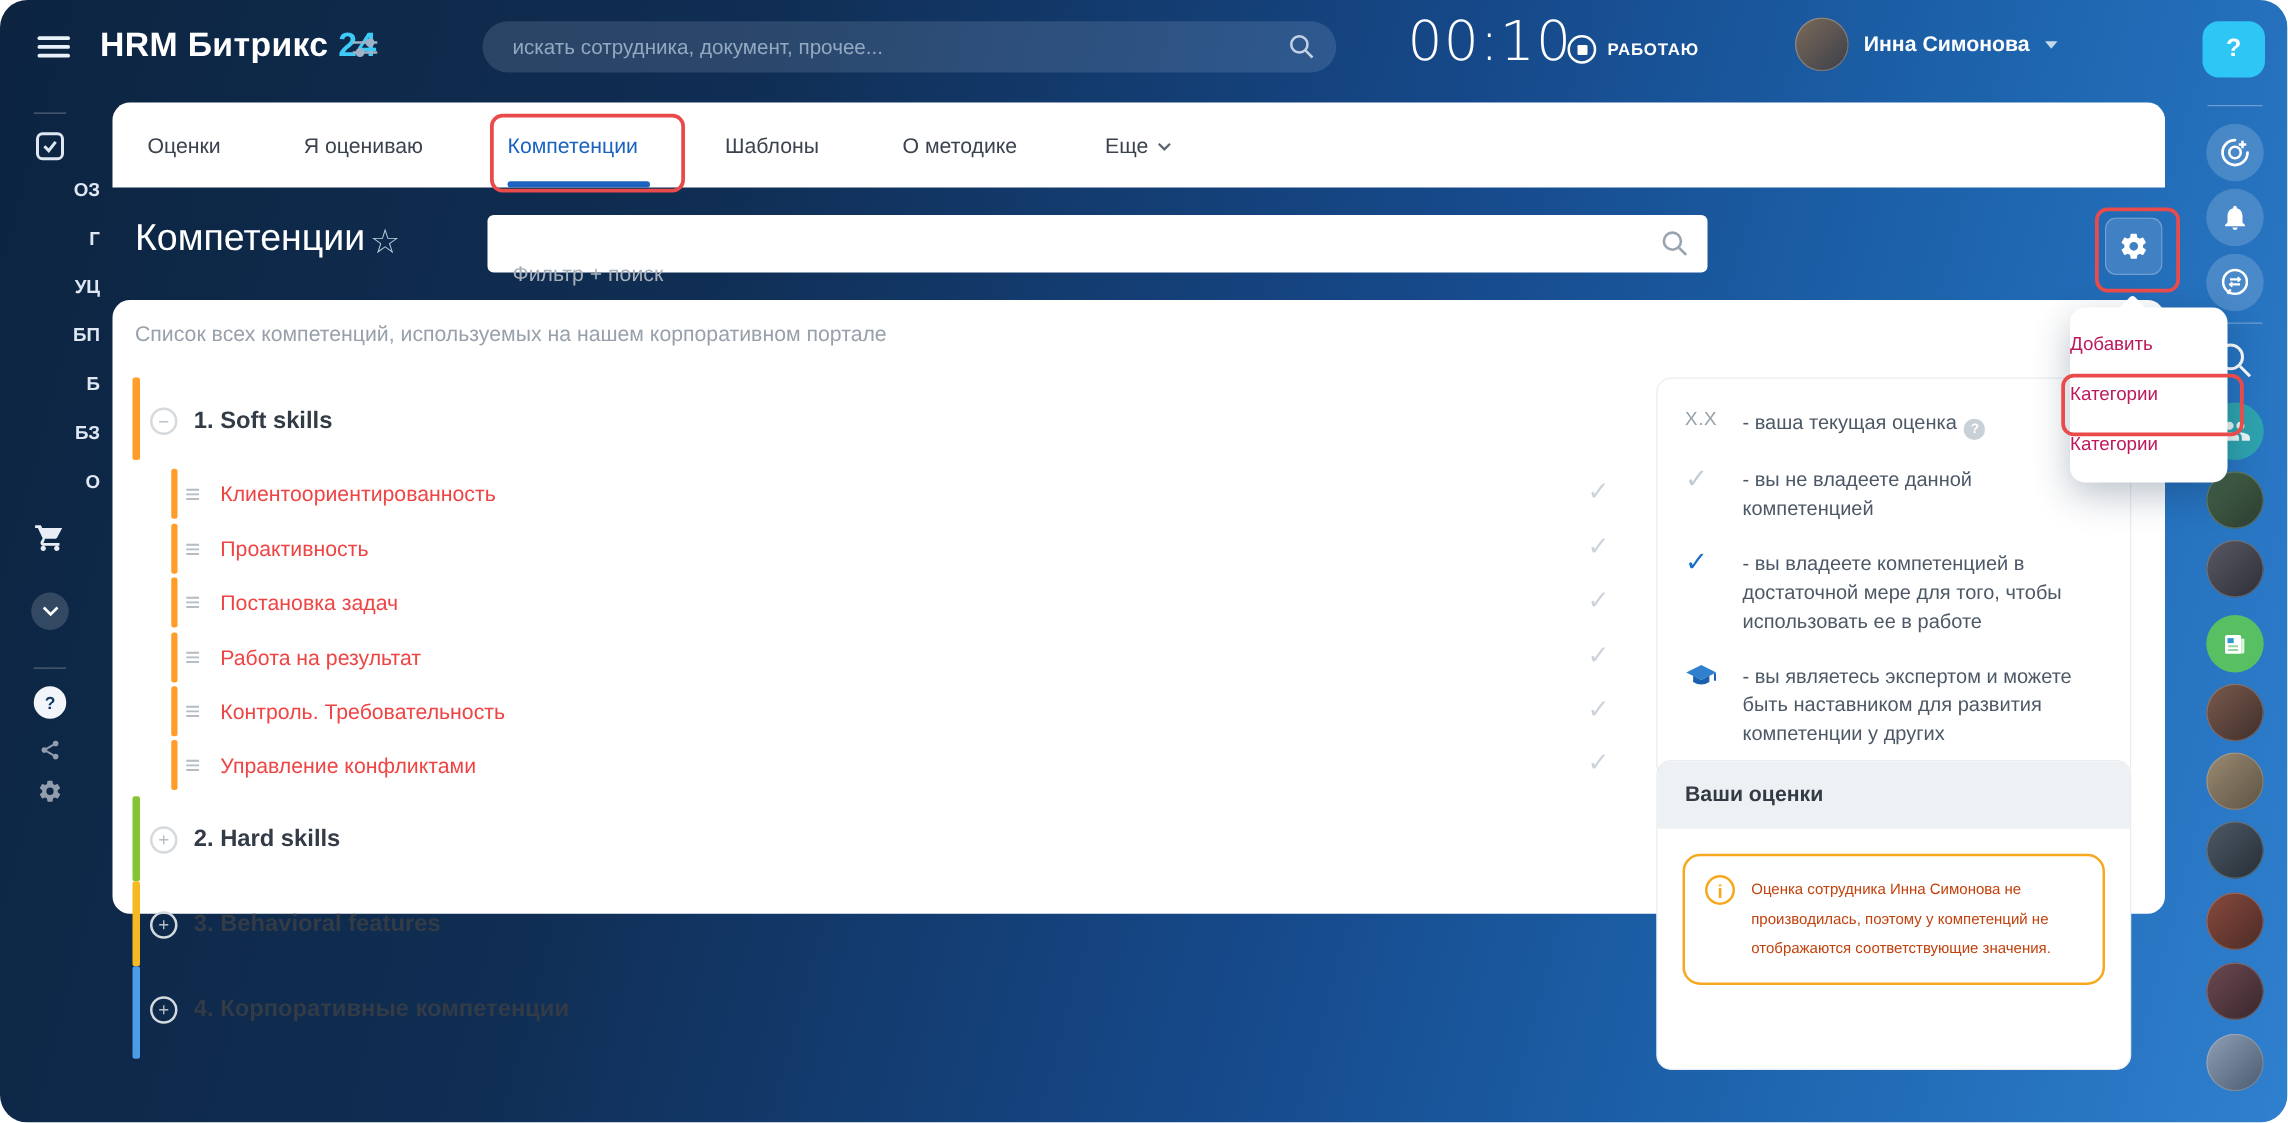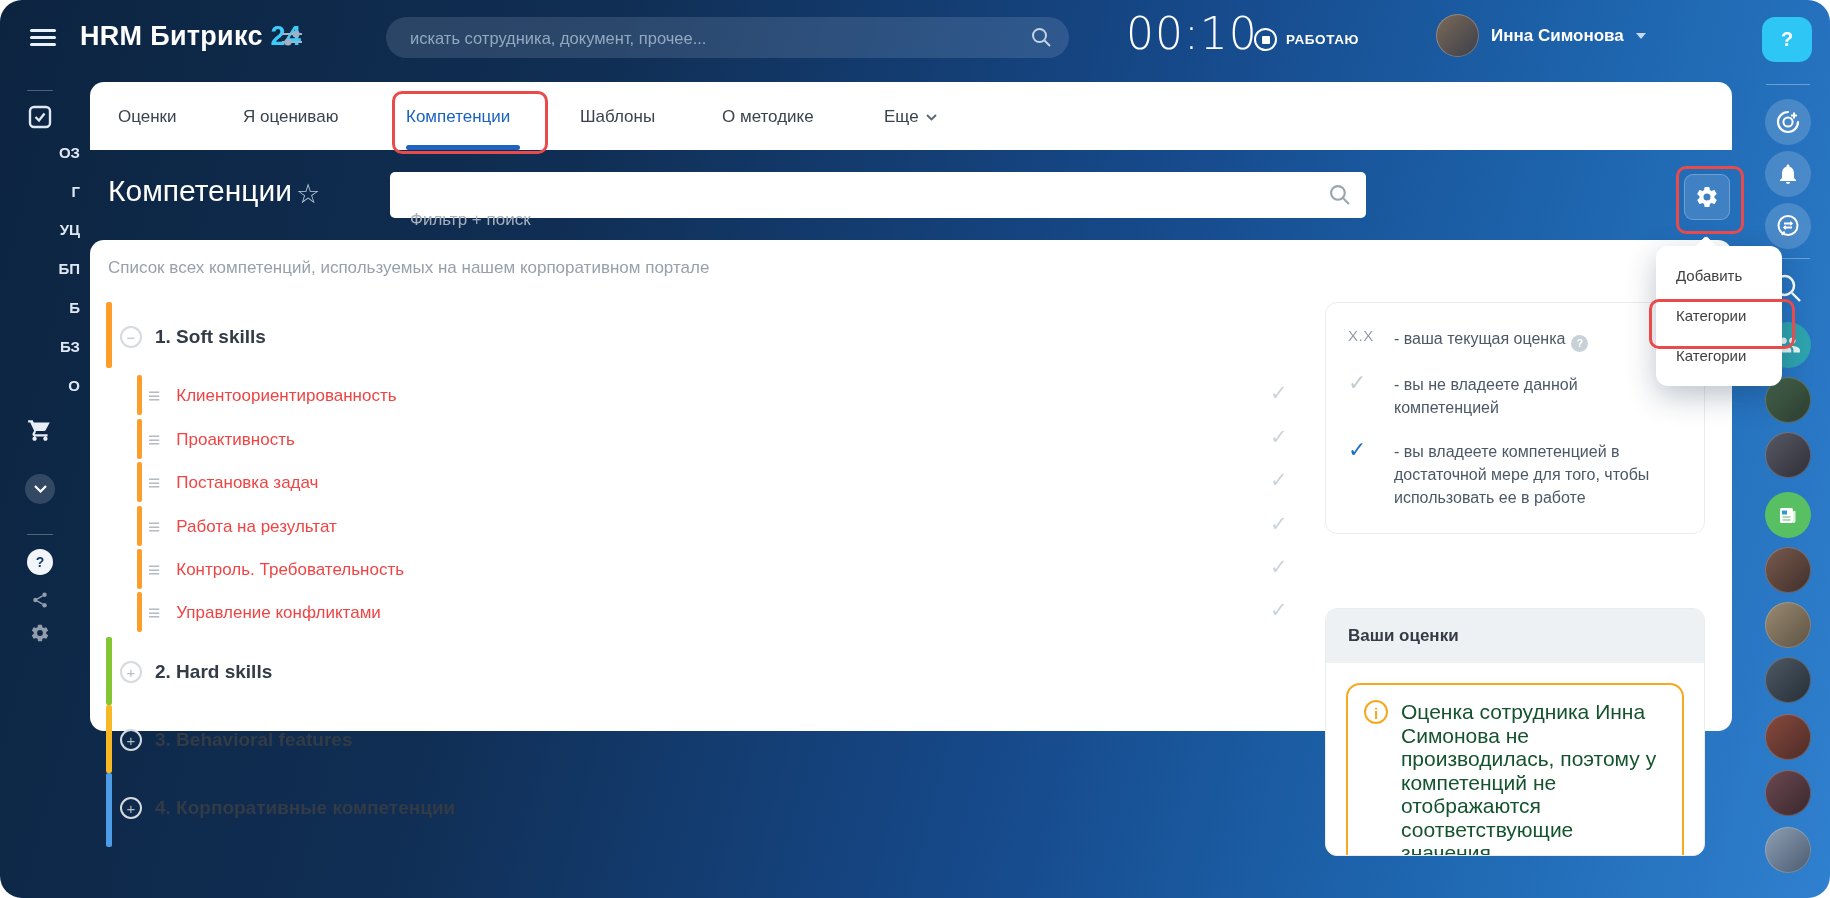--- a/index.html
+++ b/index.html
@@ -66,25 +66,25 @@
   .ltext{font-size:16px;color:#4d5866;line-height:23px;}
   .xx{font-size:15px;color:#949ea9;letter-spacing:.5px;}
   .lchk{font-size:22px;font-weight:bold;line-height:20px;}
   .lchk.gray{color:#c3cbd2;} .lchk.blue{color:#1b6fc9;}
   .qmark{display:inline-block;width:17px;height:17px;border-radius:50%;background:#c9d1d8;color:#fff;font-size:11px;font-weight:bold;text-align:center;line-height:17px;margin-left:6px;vertical-align:-3px;}
   
   .scores{position:absolute;left:1235px;top:368px;width:380px;height:248px;box-sizing:border-box;border:1px solid #e9edf1;border-radius:12px;background:#fff;overflow:hidden;}
   .scores .shead{height:54px;background:#eef1f4;font-size:17px;font-weight:bold;color:#333b45;line-height:54px;padding-left:22px;}
   .warn{margin:20px;border:2px solid #f6a81f;border-radius:14px;padding:15px 16px;display:flex;gap:13px;}
   .info-ic{flex:none;width:24px;height:24px;border:2.5px solid #f6a81f;border-radius:50%;color:#f6a81f;font-weight:bold;font-size:15px;text-align:center;line-height:24px;box-sizing:border-box;}
-  .warn .wtext{font-size:21px;color:#14532d;line-height:23.5px;}
+  .warn .wtext{font-size:12px;color:#c2410c;line-height:23.5px;}
   
   .dropdown{position:absolute;left:1656px;top:246px;width:126px;background:#ffffff;border-radius:12px;box-shadow:0 10px 30px rgba(15,40,70,.28);padding:10px 0;z-index:50;}
   .dropdown::before{content:"";position:absolute;left:42px;top:-7px;width:16px;height:16px;background:#fff;transform:rotate(45deg);border-radius:3px;}
-  .ditem{height:40px;line-height:40px;padding-left:20px;font-size:15px;color:#404040;cursor:pointer;position:relative;z-index:2;}
+  .ditem{height:40px;line-height:40px;font-size:15px;color:#be185d;cursor:pointer;position:relative;z-index:2;}
   
   .redbox{position:absolute;border:3px solid #e94b4b;border-radius:10px;z-index:60;pointer-events:none;}
   .rb-tab{left:392px;top:91px;width:150px;height:57px;}
   .rb-gear{left:1676px;top:166px;width:62px;height:62px;}
   .rb-menu{left:1649px;top:299px;width:140px;height:44px;}
   
   .rightbar{position:absolute;left:1745px;top:0;width:85px;height:898px;z-index:5;}
   .rb-item{position:absolute;cursor:pointer;}
   .helpbtn{left:17px;top:17px;width:50px;height:45px;border-radius:13px;background:#2ec6f5;color:#fff;font-size:20px;font-weight:bold;display:flex;align-items:center;justify-content:center;}
   .rdiv{position:absolute;left:21px;width:44px;height:1px;background:rgba(255,255,255,.32);}
@@ -291,20 +291,30 @@
         <span class="ltext"><span>- ваша текущая оценка</span><span class="qmark">?</span></span>
       </div>
       <div class="lrow">
         <span class="lmark lchk gray">✓</span>
         <span class="ltext">- вы не владеете данной компетенцией</span>
       </div>
       <div class="lrow">
         <span class="lmark lchk blue">✓</span>
         <span class="ltext">- вы владеете компетенцией в достаточной мере для того, чтобы использовать ее в работе</span>
       </div>
+      <div class="lrow">
+        <span class="lmark">
+          <svg width="26" height="24" viewBox="0 0 26 24">
+              <polygon points="13,2 25,8 13,14 1,8" fill="#2f80cf"></polygon>
+              <path d="M6.5 10.5 v5 q6.5 4 13 0 v-5 l-6.5 3.4 z" fill="#1b5fae"></path>
+              <line x1="24" y1="8.5" x2="24" y2="14.5" stroke="#1b5fae" stroke-width="1.6"></line>
+            </svg>
+        </span>
+        <span class="ltext">- вы являетесь экспертом и можете быть наставником для развития компетенции у других</span>
+      </div>
     </section>
 
     <section class="scores">
       <div class="shead">Ваши оценки</div>
       <div class="warn">
         <span class="info-ic">i</span>
         <span class="wtext">Оценка сотрудника Инна Симонова не производилась, поэтому у компетенций не отображаются соответствующие значения.</span>
       </div>
     </section>
   </main>

